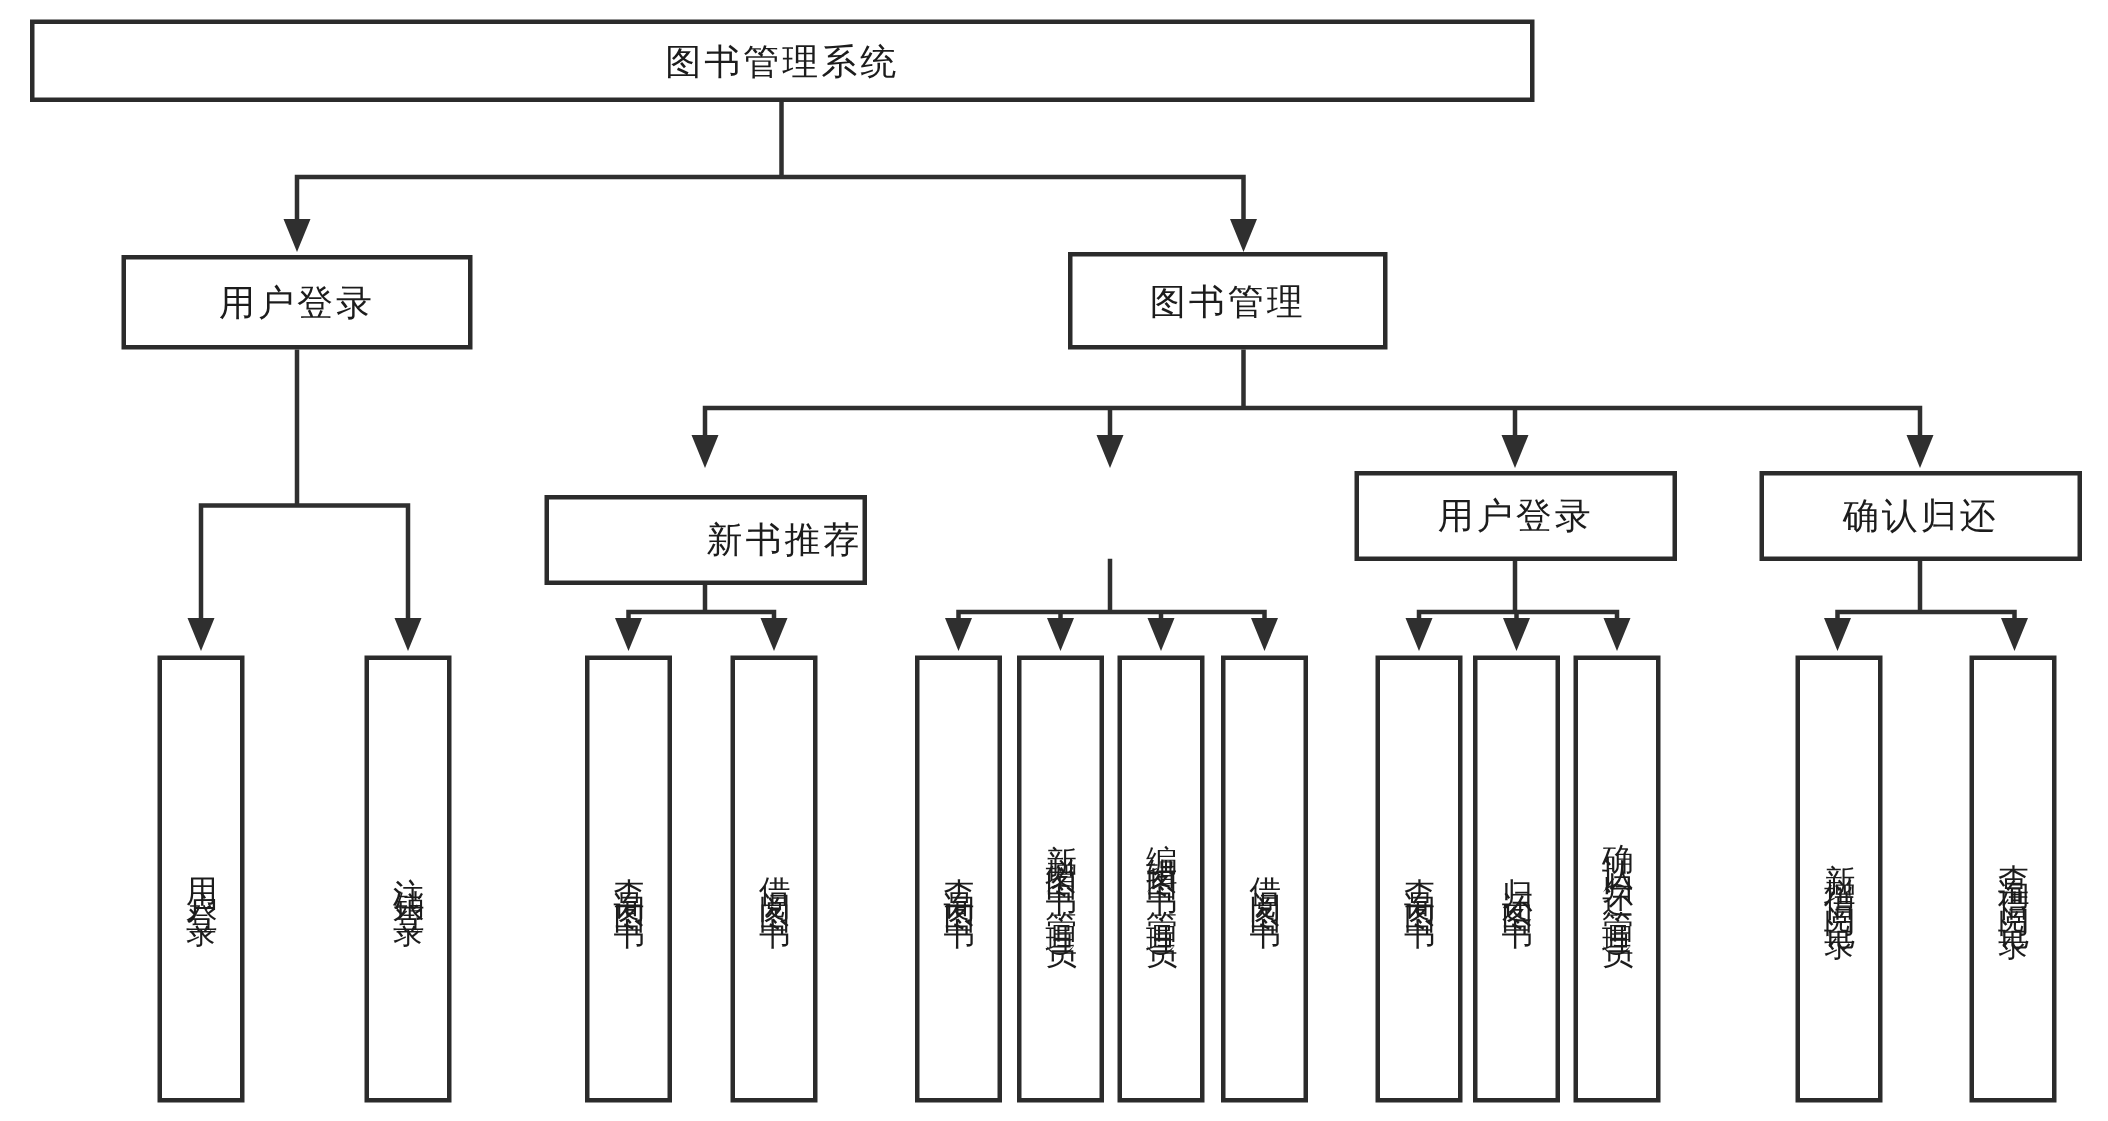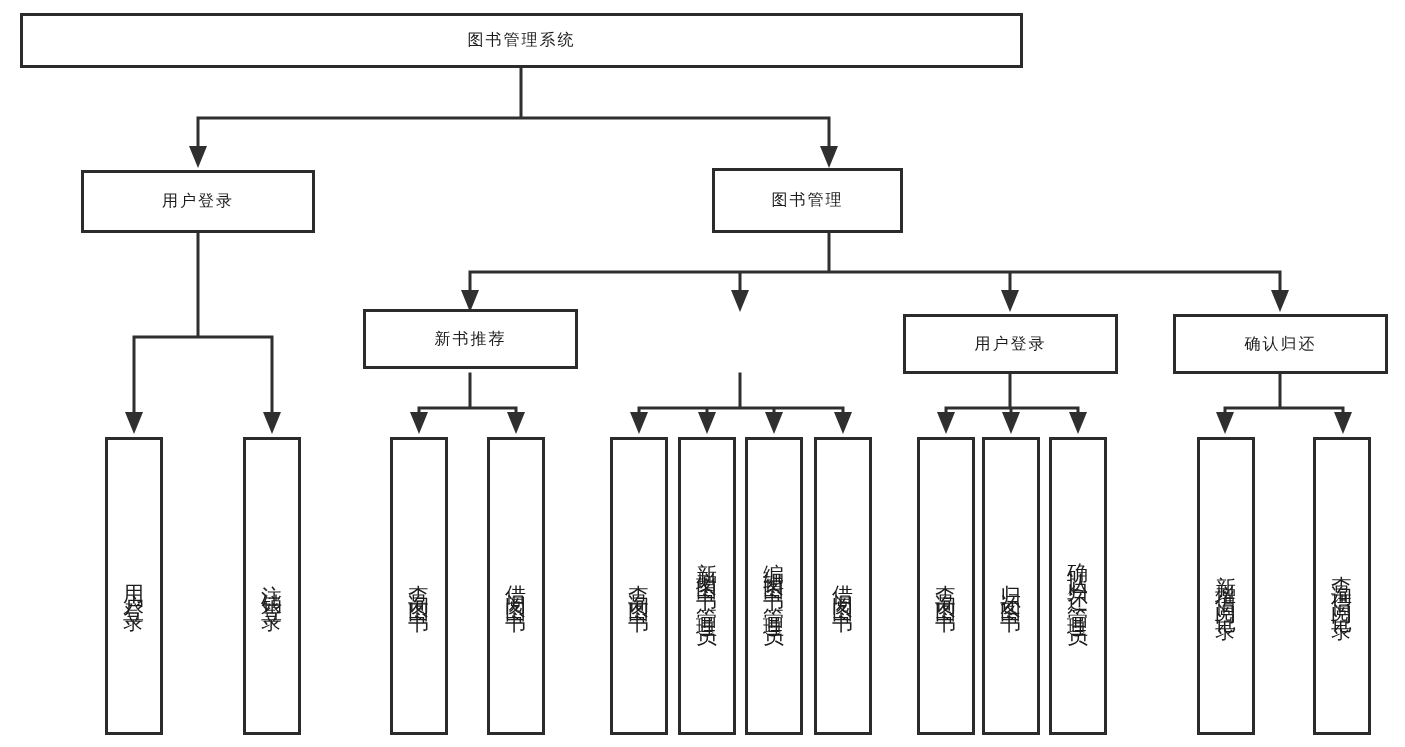--- a/index.html
+++ b/index.html
@@ -26,37 +26,37 @@
     box-sizing: border-box;
     border: 3px solid #2b2b2b;
     background: #ffffff;
     display: flex;
     align-items: center;
     justify-content: center;
     z-index: 2;
     color: #1c1c1c;
   }
   .hbox .label {
-    font-size: 16px;
+    font-size: 24px;
     letter-spacing: 2px;
     white-space: nowrap;
   }
   .vbox .label {
     writing-mode: vertical-rl;
     text-orientation: mixed;
     font-size: 21px;
     letter-spacing: 9px;
     line-height: 1;
     white-space: nowrap;
   }
   
   #n-root      { left: 20px;  top: 13px;  width: 1003px; height: 55px; }
   #n-userlogin { left: 81px;  top: 170px; width: 234px;  height: 63px; }
-  #n-bookmgmt  { left: 712px; top: 168px; width: 191px;  height: 65px; }
-  #n-recommend { left: 363px; top: 309px; width: 215px;  height: 60px; }
+  #n-bookmgmt  { left: 712px; top: 168px; width: 213px;  height: 65px; }
+  #n-recommend { left: 363px; top: 330px; width: 215px;  height: 60px; justify-content: flex-end; }
   #n-borrowing { left: 633px; top: 314px; width: 215px;  height: 60px; }
   #n-current   { left: 903px; top: 314px; width: 215px;  height: 60px; }
   #n-records   { left: 1173px;top: 314px; width: 215px;  height: 60px; }
   .vbox { top: 437px; width: 58px; height: 298px; }
   #l-login     { left: 105px; }
   #l-logout    { left: 243px; }
   #l-rec-query { left: 390px; }
   #l-rec-borrow{ left: 487px; }
   #l-bor-query { left: 610px; }
   #l-bor-add   { left: 678px; }

